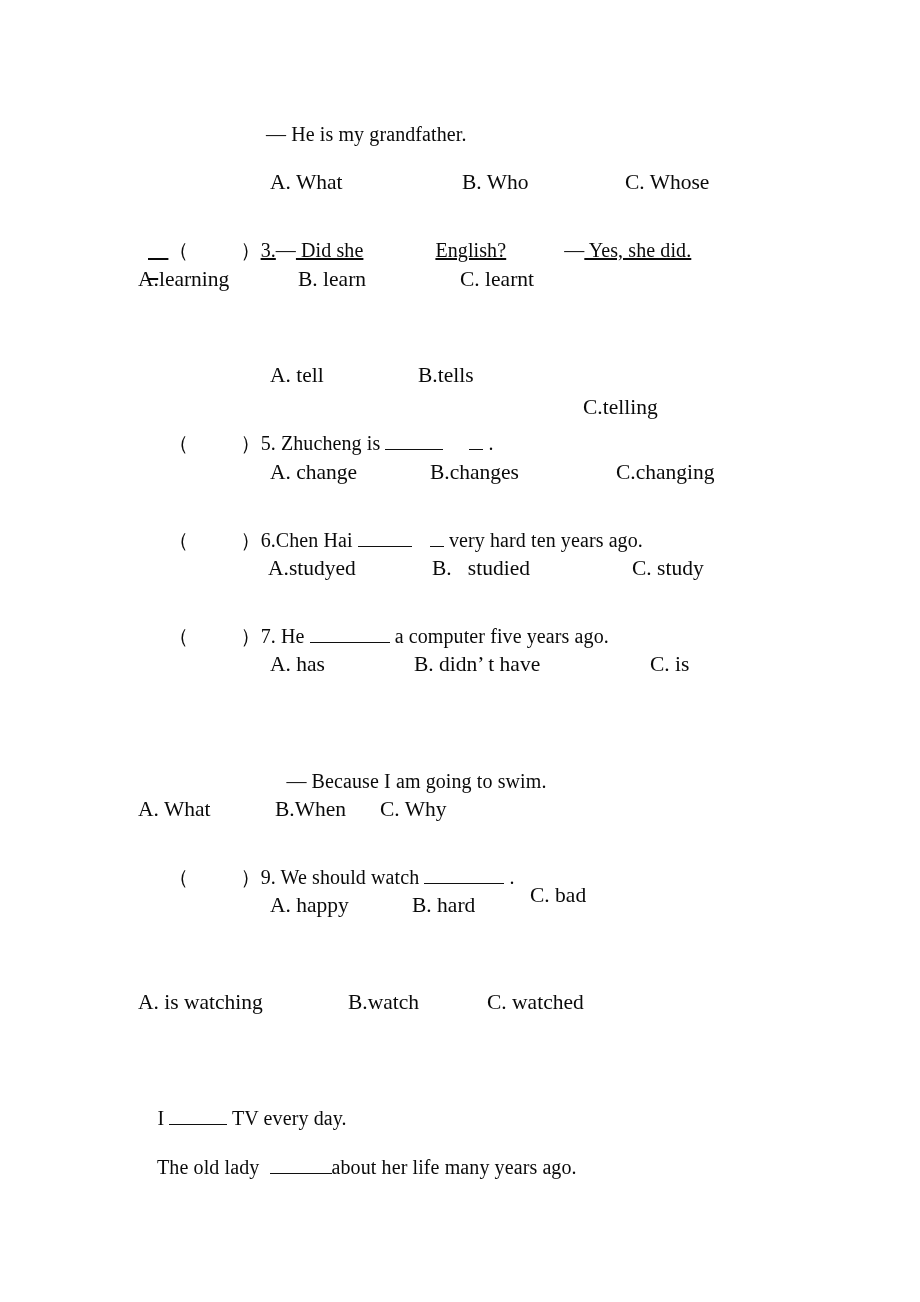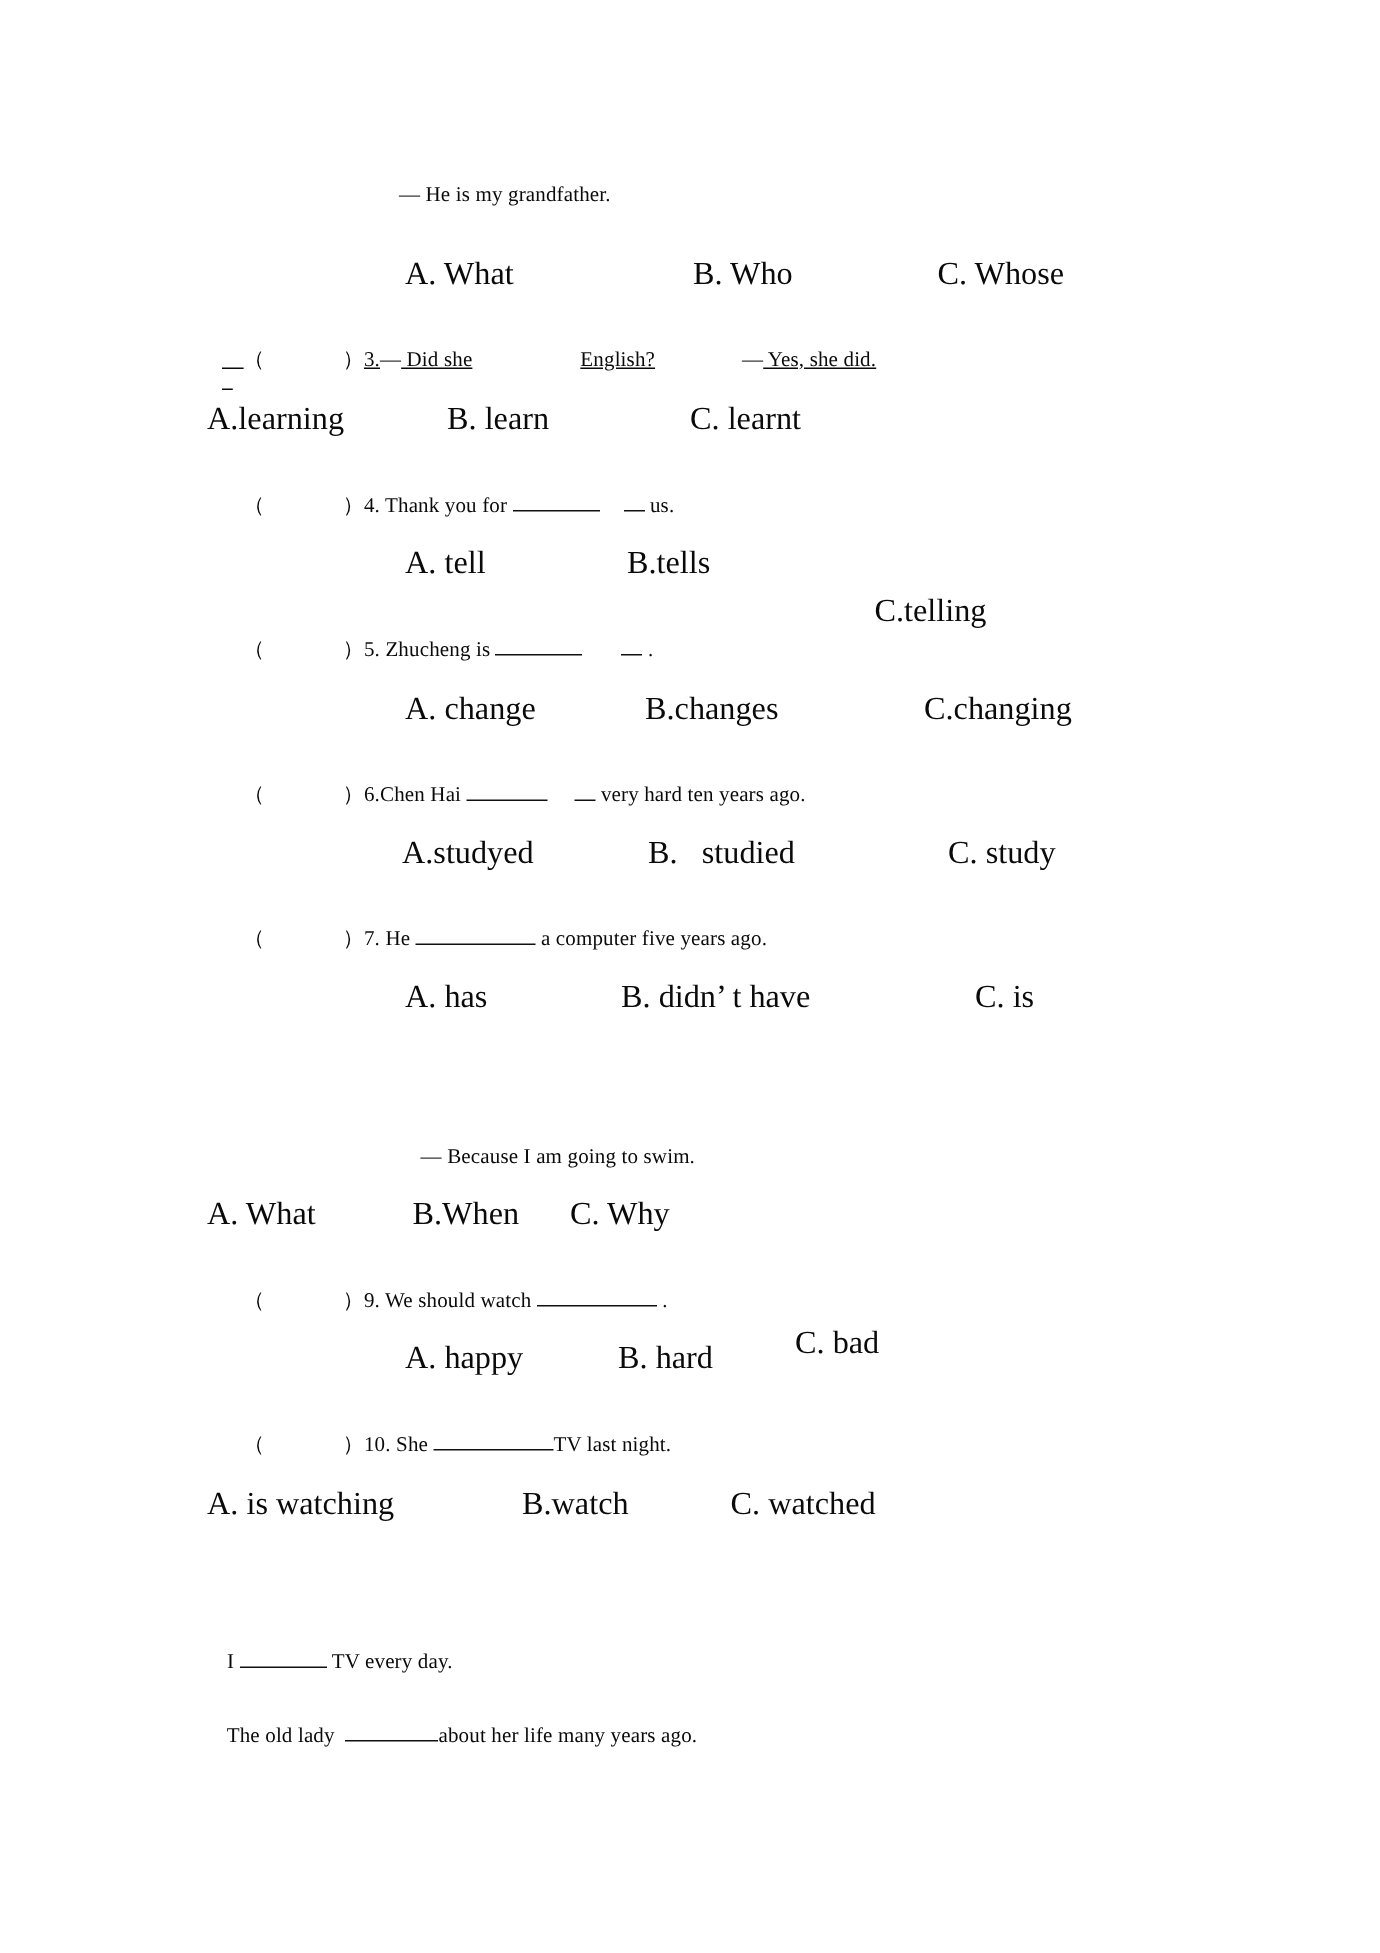--- a/index.html
+++ b/index.html
@@ -19,21 +19,21 @@
   .page {
     position: relative;
     width: 920px;
     height: 1302px;
     background: #ffffff;
   }
   
   .line {
     position: absolute;
     white-space: pre;
-    font-size: 14px;
+    font-size: 20px;
     line-height: 1;
     letter-spacing: 0.1px;
   }
   .cn {
     font-family: "DejaVu Sans", "Liberation Sans", sans-serif;
     font-size: 21px;
     letter-spacing: 0.5px;
   }
   .paren {
     display: inline-block;
@@ -69,23 +69,20 @@
   <div class="opt" style="left:462px; top:172px;">B. Who</div>
   <div class="opt" style="left:625px; top:172px;">C. Whose</div>
 
   <div class="line" style="left:148px; top:220px;text-decoration:underline;">
     <span class="paren">（</span><span style="display:inline-block;width:52px;"></span><span class="paren">）</span><span>3.</span><span class="dash">—</span><span> Did she</span><span style="display:inline-block;width:72px;"></span><span>English?</span><span style="display:inline-block;width:58px;"></span><span class="dash">—</span><span> Yes, she did.</span>
   </div>
   <div class="opt" style="left:138px; top:269px;">A.learning</div>
   <div class="opt" style="left:298px; top:269px;">B. learn</div>
   <div class="opt" style="left:460px; top:269px;">C. learnt</div>
 
-  <div class="line" style="left:148px; top:317px;">
-    <span class="paren">（</span><span style="display:inline-block;width:52px;"></span><span class="paren">）</span><span>4.</span><span> Thank you for </span><span class="blank-long b-58"></span><span style="display:inline-block;width:16px;"></span><span class="blank-long b-14"></span><span> us.</span>
-  </div>
   <div class="opt" style="left:270px; top:365px;">A. tell</div>
   <div class="opt" style="left:418px; top:365px;">B.tells</div>
   <div class="opt" style="left:583px; top:365px;margin-top:32px;">C.telling</div>
 
   <div class="line" style="left:148px; top:413px;">
     <span class="paren">（</span><span style="display:inline-block;width:52px;"></span><span class="paren">）</span><span>5.</span><span> Zhucheng is </span><span class="blank-long b-58"></span><span style="display:inline-block;width:26px;"></span><span class="blank-long b-14"></span><span> .</span>
   </div>
   <div class="opt" style="left:270px; top:462px;">A. change</div>
   <div class="opt" style="left:430px; top:462px;">B.changes</div>
   <div class="opt" style="left:616px; top:462px;">C.changing</div>
@@ -111,23 +108,20 @@
   <div class="opt" style="left:275px; top:799px;">B.When</div>
   <div class="opt" style="left:380px; top:799px;">C. Why</div>
 
   <div class="line" style="left:148px; top:847px;">
     <span class="paren">（</span><span style="display:inline-block;width:52px;"></span><span class="paren">）</span><span>9.</span><span> We should watch </span><span class="blank-long b-80"></span><span> .</span>
   </div>
   <div class="opt" style="left:270px; top:895px;">A. happy</div>
   <div class="opt" style="left:412px; top:895px;">B. hard</div>
   <div class="opt" style="left:530px; top:885px;">C. bad</div>
 
-  <div class="line" style="left:148px; top:943px;">
-    <span class="paren">（</span><span style="display:inline-block;width:52px;"></span><span class="paren">）</span><span>10.</span><span> She </span><span class="blank-long b-80"></span><span>TV last night.</span>
-  </div>
   <div class="opt" style="left:138px; top:992px;">A. is watching</div>
   <div class="opt" style="left:348px; top:992px;">B.watch</div>
   <div class="opt" style="left:487px; top:992px;">C. watched</div>
 
 
   <div class="line" style="left:137px; top:1137px;">
     <span>The old lady  </span><span class="blank-long b-62"></span><span>about her life many years ago.</span>
   </div>
   <div class="line" style="left:137px; top:1088px;">
     <span>I </span><span class="blank-long b-58"></span><span> TV every day.</span>

